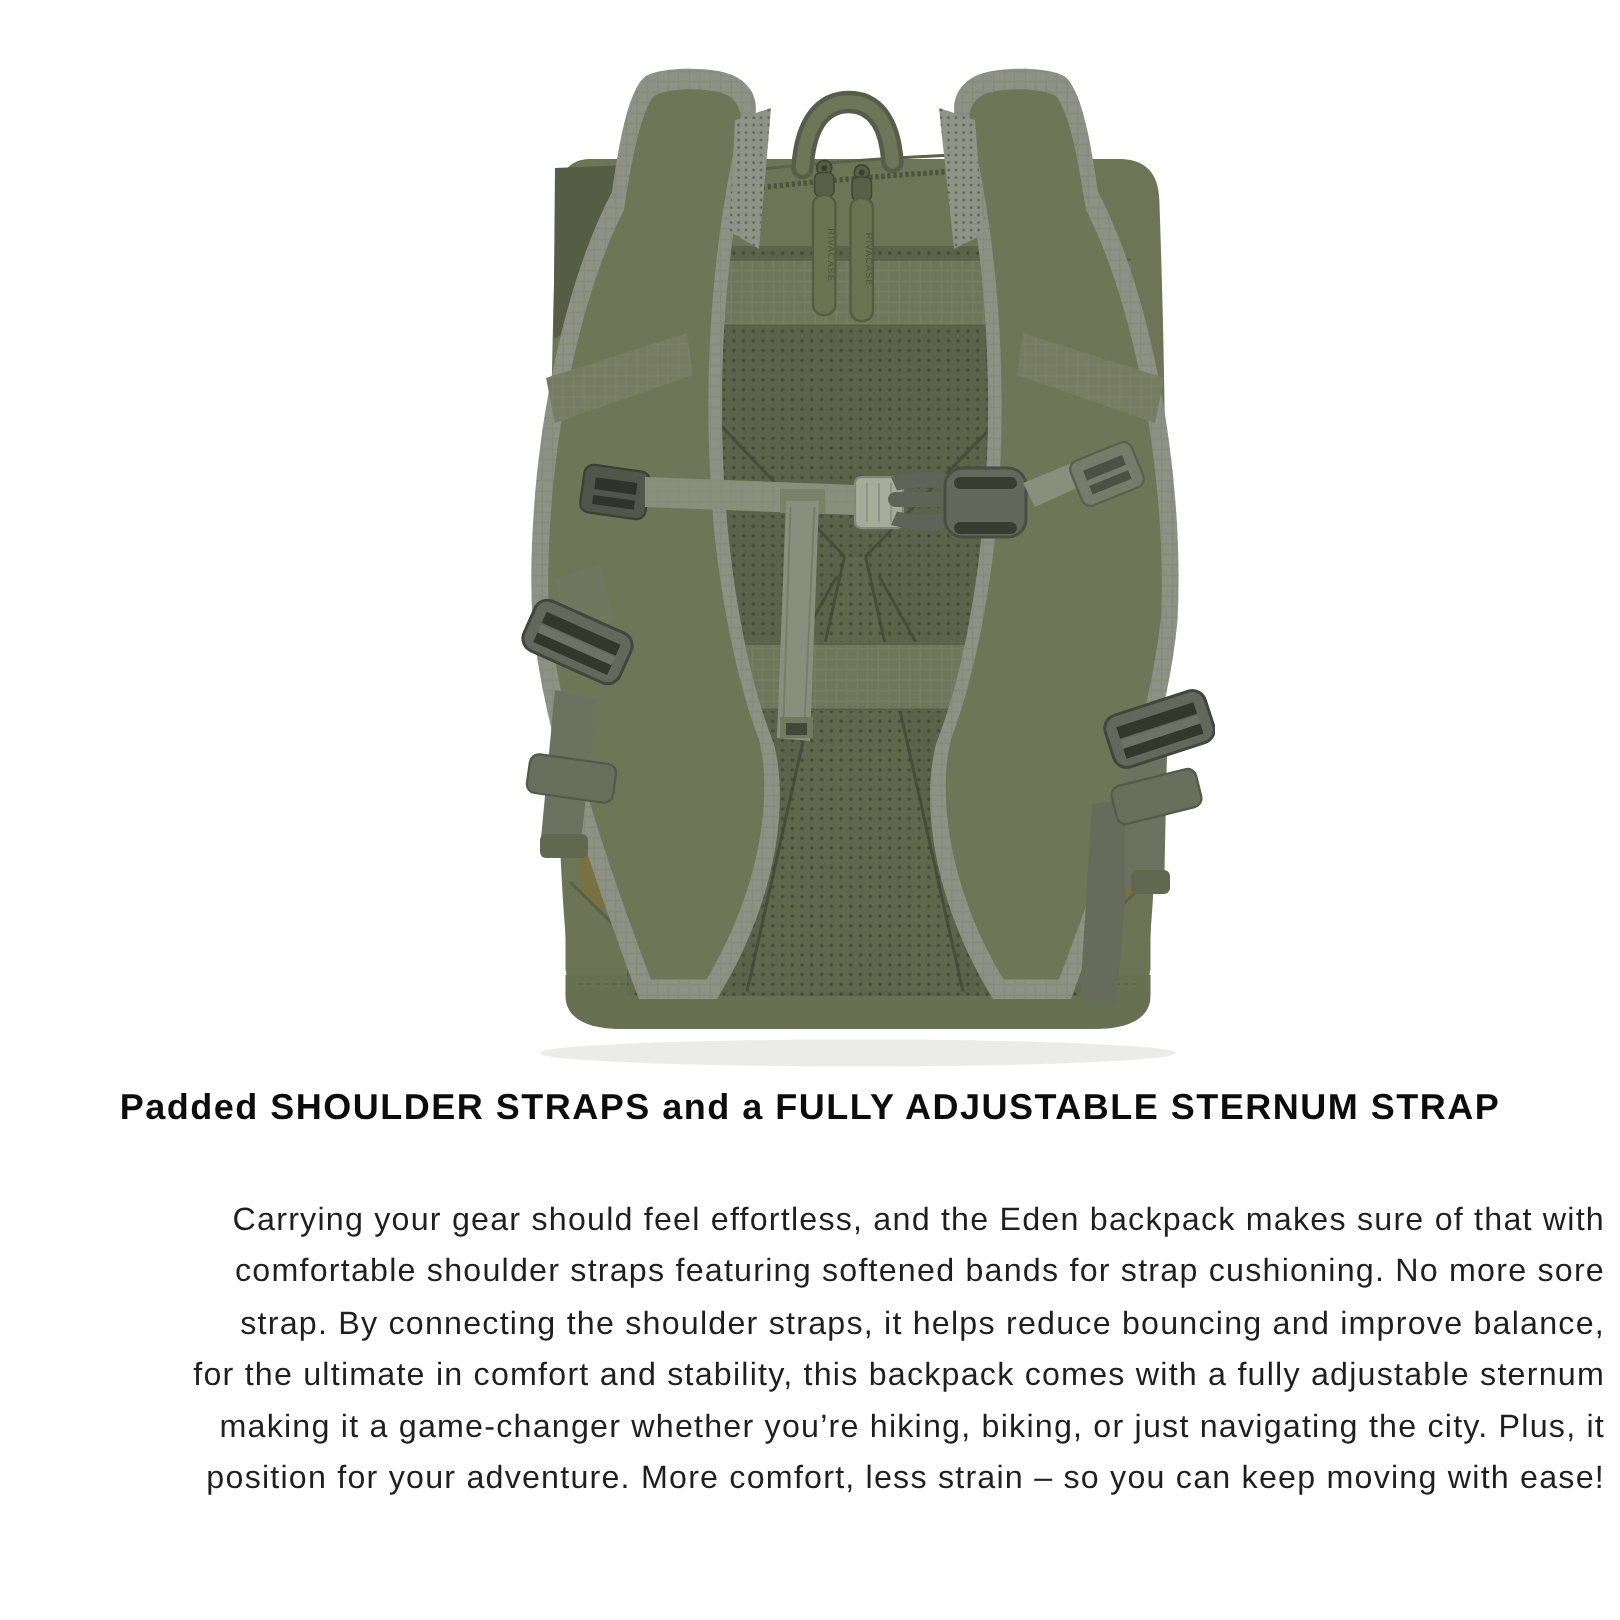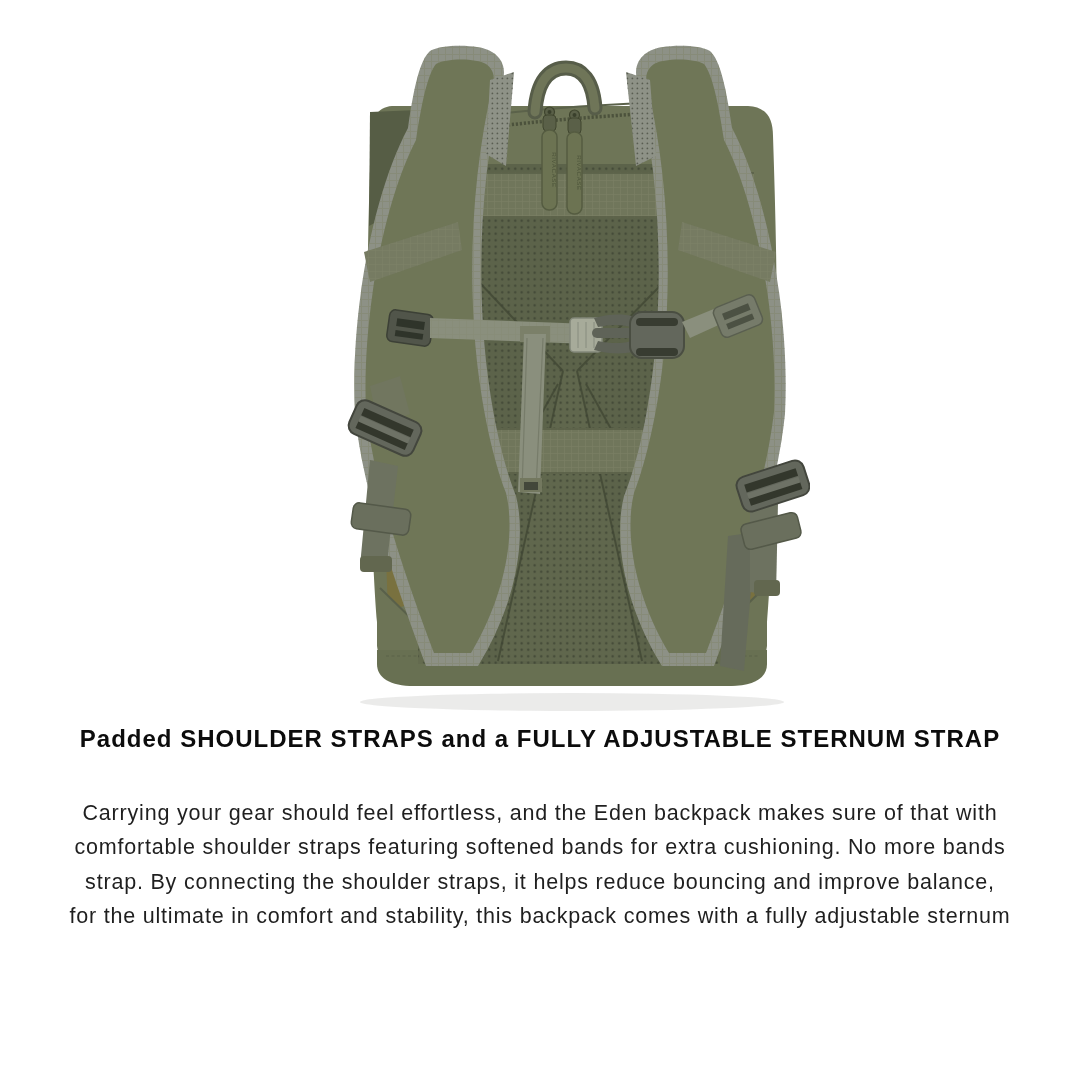--- a/index.html
+++ b/index.html
@@ -2,21 +2,21 @@
 <html><head>
 <meta charset="utf-8">
 <style>
   html,body{margin:0;padding:0;background:#ffffff;}
   .canvas{position:relative;width:1080px;height:1080px;background:#ffffff;overflow:hidden;
           font-family:"Liberation Sans",sans-serif;margin-top:16px;}
   .photo{position:absolute;left:330px;top:0;width:480px;height:700px;}
   .headline{position:absolute;top:709px;left:0;width:100%;text-align:center;
             font-size:24px;font-weight:700;letter-spacing:1px;color:#0c0c0c;white-space:nowrap;}
   .bodytext{position:absolute;top:780px;left:50%;transform:translateX(-50%);width:1060px;
-            text-align:center;font-size:21.5px;line-height:34.4px;letter-spacing:.8px;
+            text-align:right;font-size:21.5px;line-height:34.4px;letter-spacing:.8px;
             font-weight:400;color:#1f1f1f;}
   .bodytext div{white-space:nowrap;}
 </style>
 </head>
 <body>
 
 <div class="canvas">
 
   <svg class="photo" viewBox="0 0 480 700" xmlns="http://www.w3.org/2000/svg">
     <defs>
@@ -214,18 +214,20 @@
         <rect x="394" y="292" width="28" height="7" fill="#4c5143"></rect>
         <rect x="394" y="303" width="28" height="6" fill="#4c5143"></rect>
       </g>
     </g>
   </svg>
 
   <h1 class="headline" style="margin:0;">Padded SHOULDER STRAPS and a FULLY ADJUSTABLE STERNUM STRAP</h1>
 
   <div class="bodytext">
     <div>Carrying your gear should feel effortless, and the Eden backpack makes sure of that with</div>
-    <div>comfortable shoulder straps featuring softened bands for extra cushioning. No more bands</div>
+    <div>comfortable shoulder straps featuring softened bands for strap cushioning. No more sore</div>
     <div>strap. By connecting the shoulder straps, it helps reduce bouncing and improve balance,</div>
     <div>for the ultimate in comfort and stability, this backpack comes with a fully adjustable sternum</div>
+    <div>making it a game-changer whether you’re hiking, biking, or just navigating the city. Plus, it</div>
+    <div>position for your adventure. More comfort, less strain – so you can keep moving with ease!</div>
   </div>
 
 </div>
 
 </body></html>

